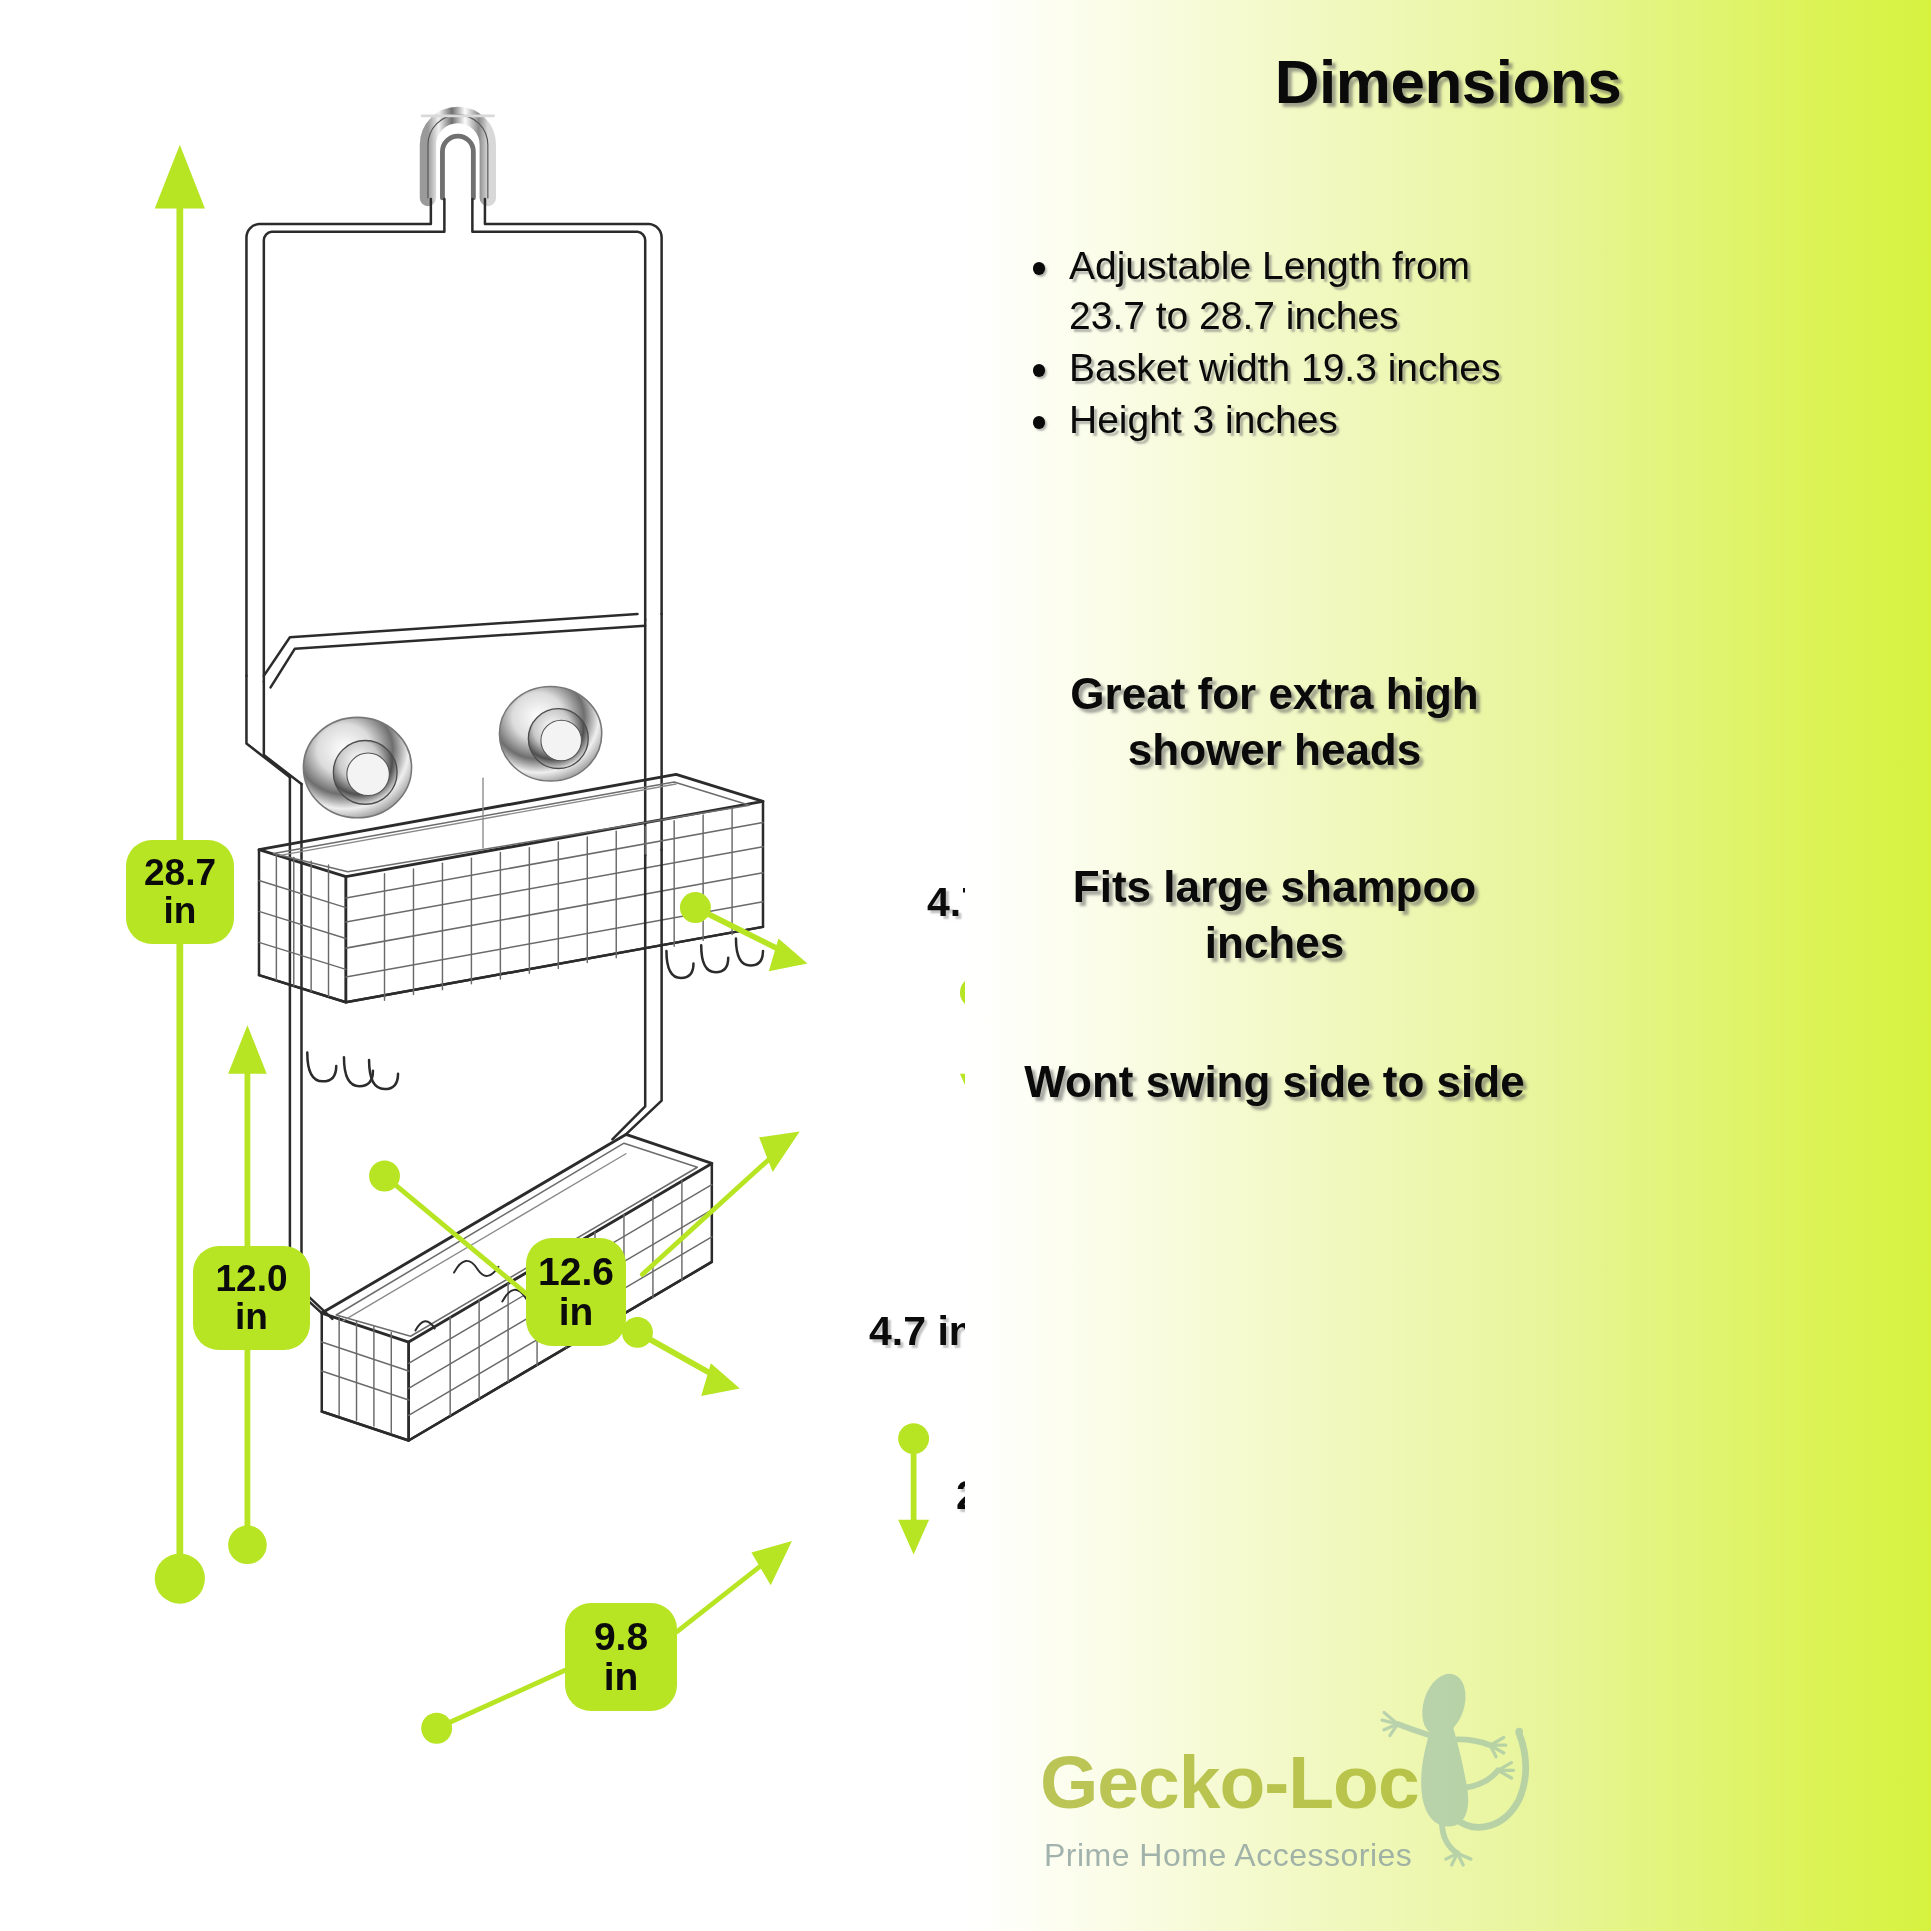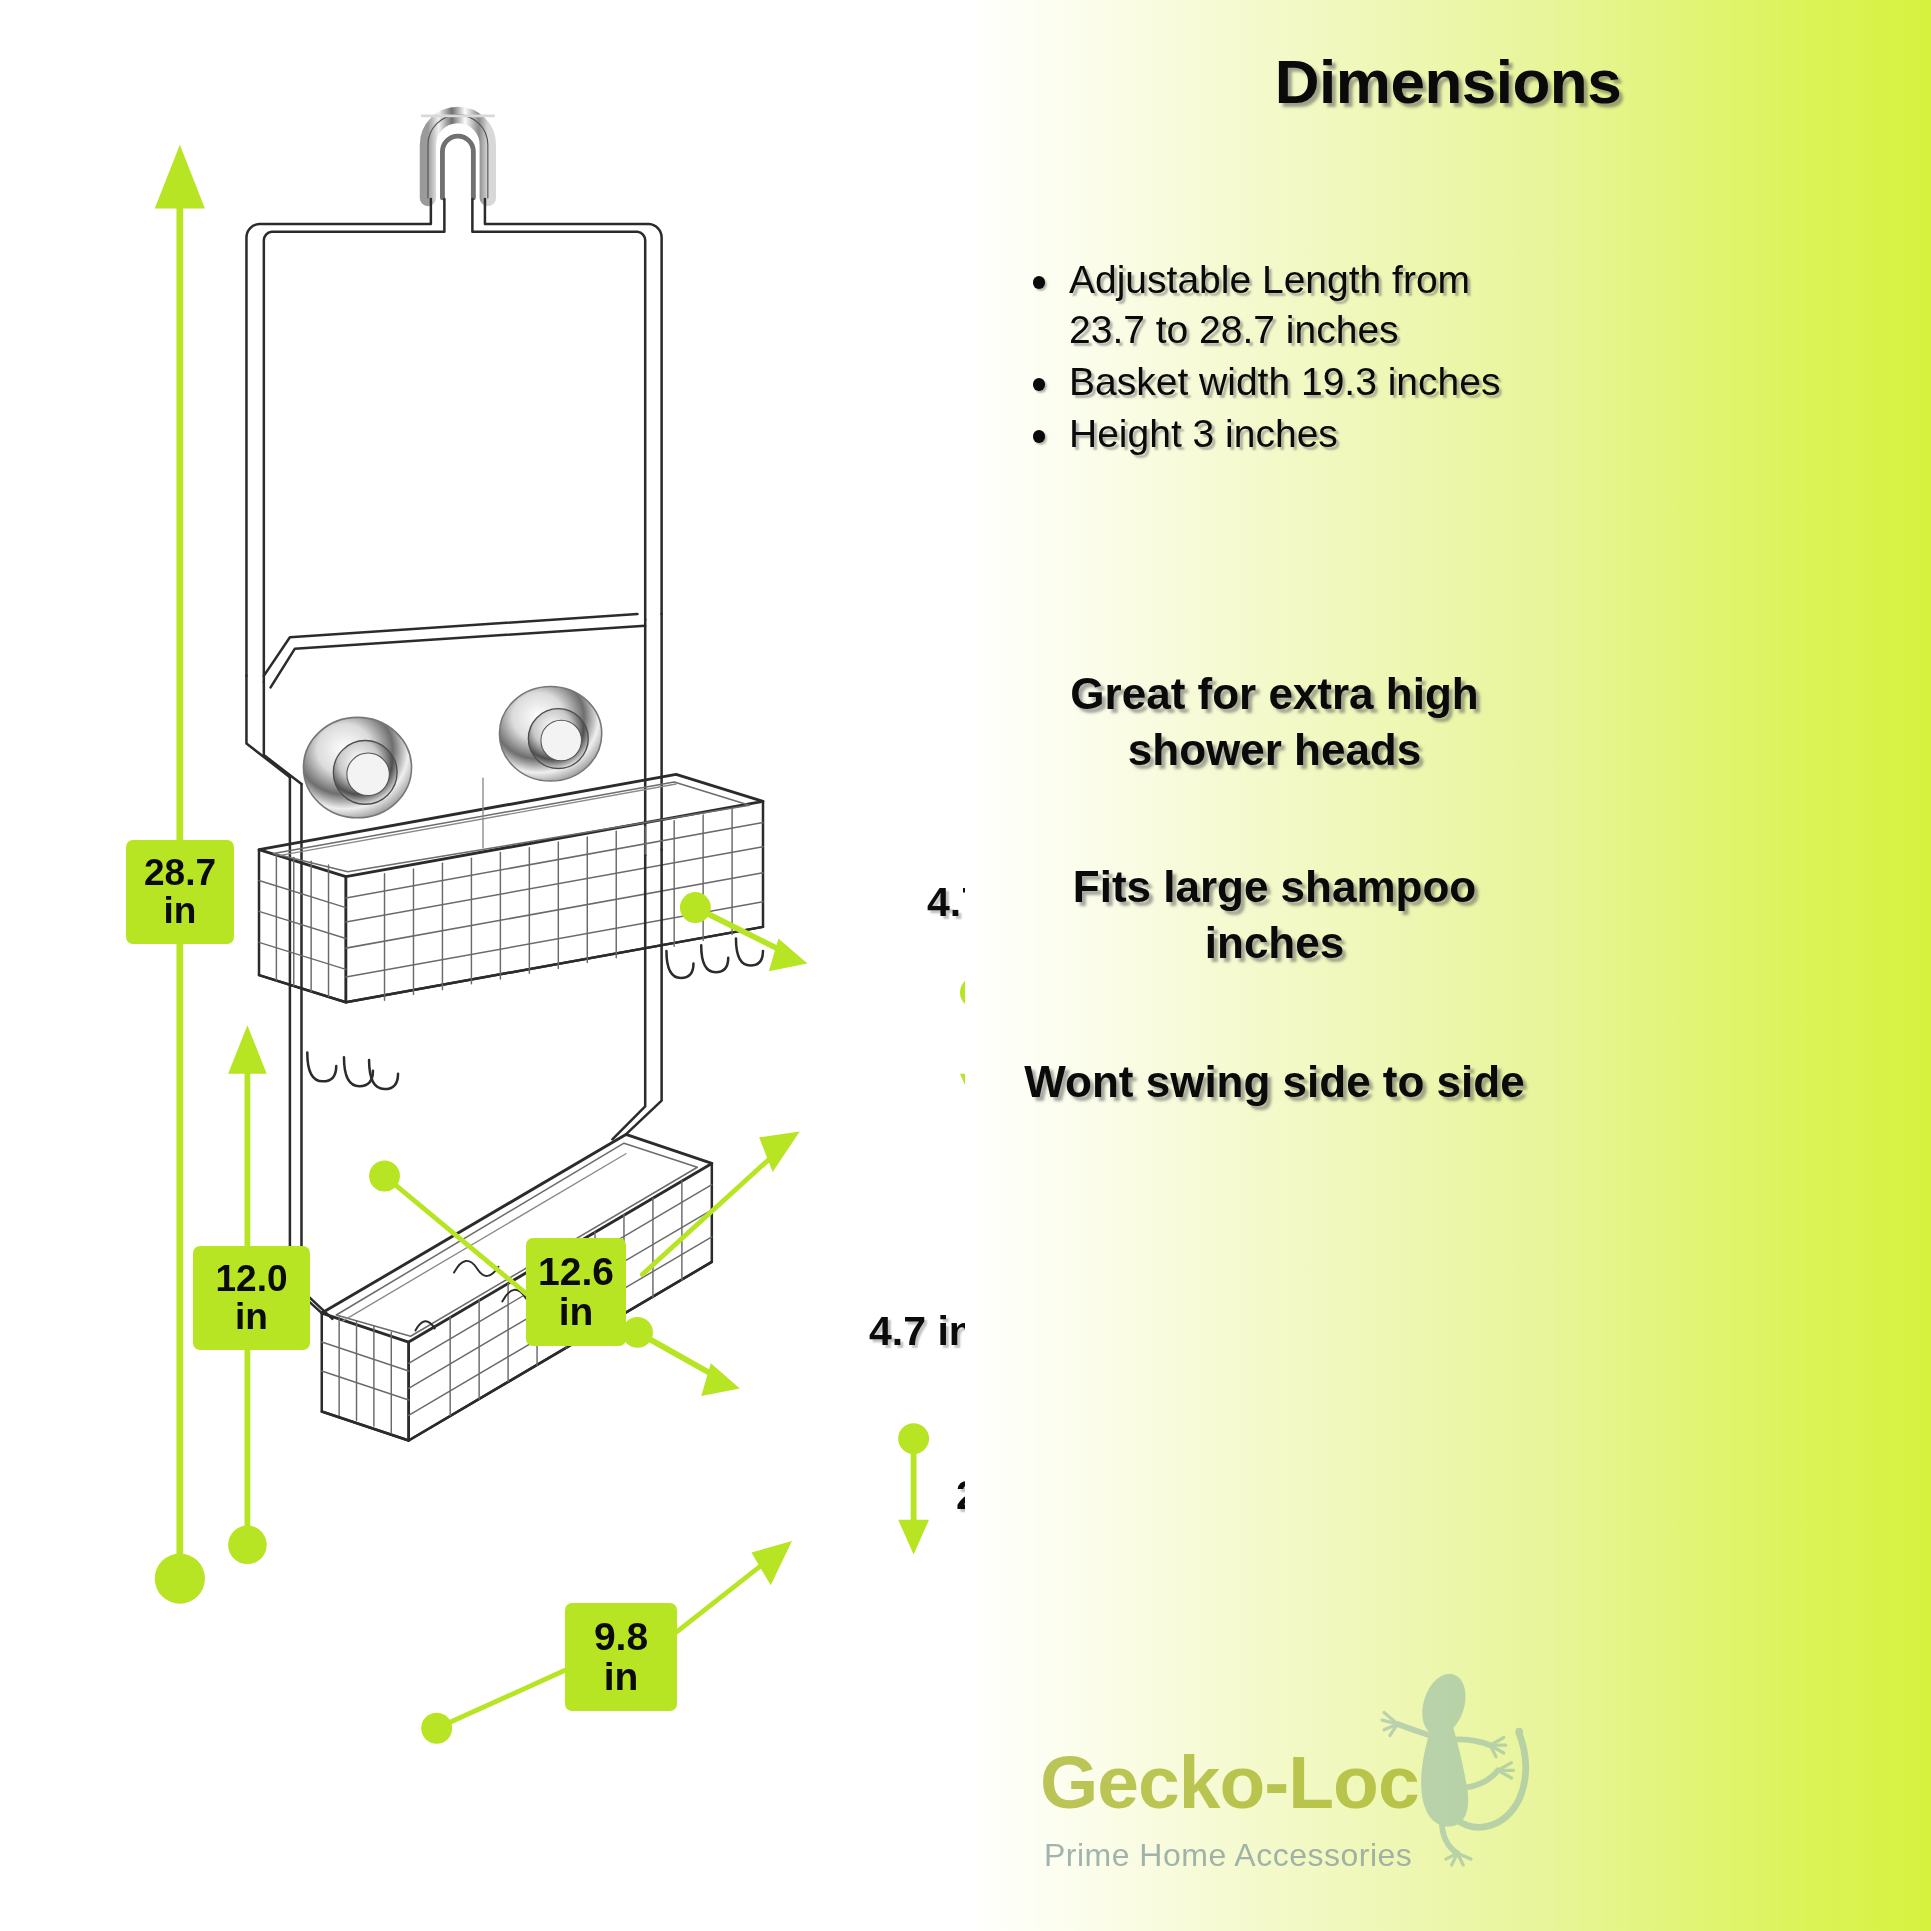--- a/index.html
+++ b/index.html
@@ -19,21 +19,21 @@
     overflow:hidden;
   }
   .panel-title{
     position:absolute; top:46px; left:0; width:100%;
     text-align:center;
     font-size:62px; font-weight:bold; color:#0a0a0a;
     text-shadow:3.9px 3.9px 2.9px rgba(90,90,90,.55);
     letter-spacing:-0.5px;
   }
   .bullets{
-    position:absolute; top:255px; left:60px; width:483px;
+    position:absolute; top:241px; left:60px; width:483px;
     list-style:none;
   }
   .bullets li{
     position:relative;
     font-size:39px; line-height:1.28; color:#0a0a0a;
     padding-left:44px; margin-bottom:1.9px;
     text-shadow:2.9px 2.9px 1.9px rgba(110,110,110,.5);
   }
   .bullets li .bullet-dot{
     position:absolute; left:7.7px; top:.55em;
@@ -64,21 +64,21 @@
   .logo-gecko{ position:absolute; right:-29px; bottom:7.7px; width:222px; height:203px; opacity:.55; }
 
   
   .left-panel{ position:absolute; top:0; left:0; width:966px; height:1931px; background:#fff; }
   .diagram-svg{ position:absolute; top:0; left:0; width:966px; height:1931px; }
 
   
   .badge{
     position:absolute;
     background:#b7e423;
-    border-radius:7px;
+    border-radius:26px;
     color:#0b0b0b; font-weight:bold;
     display:flex; flex-direction:column; align-items:center; justify-content:center;
     line-height:1.02;
     text-align:center;
     box-shadow:0 0 0 0 rgba(0,0,0,0);
   }
   .badge .num{ display:block; }
   .badge .unit{ display:block; }
   .badge.b287{ left:126px; top:840px; width:108px; height:104px; font-size:37px; }
   .badge.b120{ left:193px; top:1246px; width:117px; height:104px; font-size:37px; }

